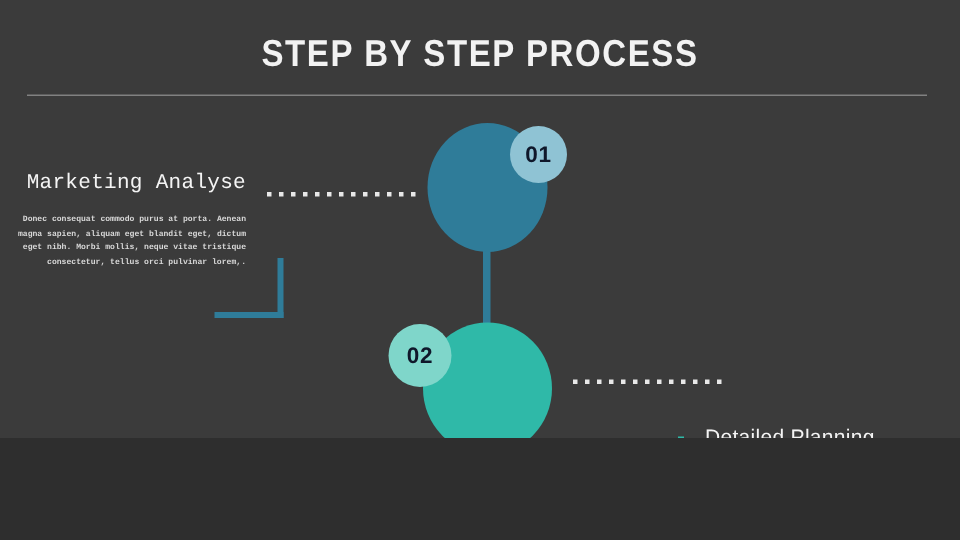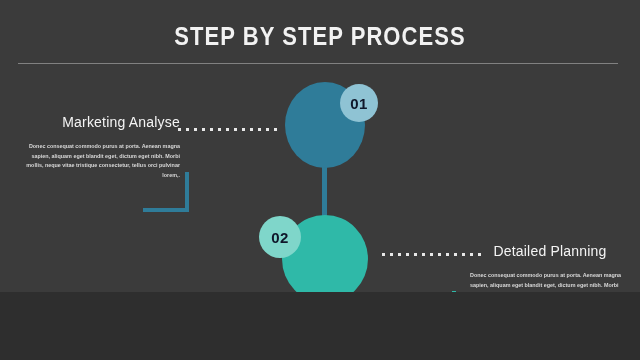--- a/index.html
+++ b/index.html
@@ -121,32 +121,32 @@
     display: block;
     width: 3px;
     height: 3px;
     background: #e8e8e8;
   }
   .dots-left  { left: 178px; top: 128px; }
   .dots-right { left: 382px; top: 253px; }
 
   
   .block { position: absolute; }
-  .block-left  { left: 20px;  top: 114px; width: 160px; text-align: right; }
+  .block-left  { left: 4px;  top: 114px; width: 160px; text-align: right; font-family: Liberation Mono, monospace; }
   .block-right { left: 470px; top: 243px; width: 160px; text-align: left; }
 
   .heading {
     color: #f4f4f4;
     font-size: 14px;
     font-weight: normal;
     letter-spacing: 0.2px;
     margin: 0 0 12px 0;
     white-space: nowrap;
   }
-  .block-right .heading { text-align: center; }
+  .block-right .heading { text-align: left; margin-top: 40px; }
 
   .body {
     color: #d8d8d8;
     font-size: 5.4px;
     line-height: 9.5px;
     font-weight: bold;
     margin: 0;
   }
 
   

